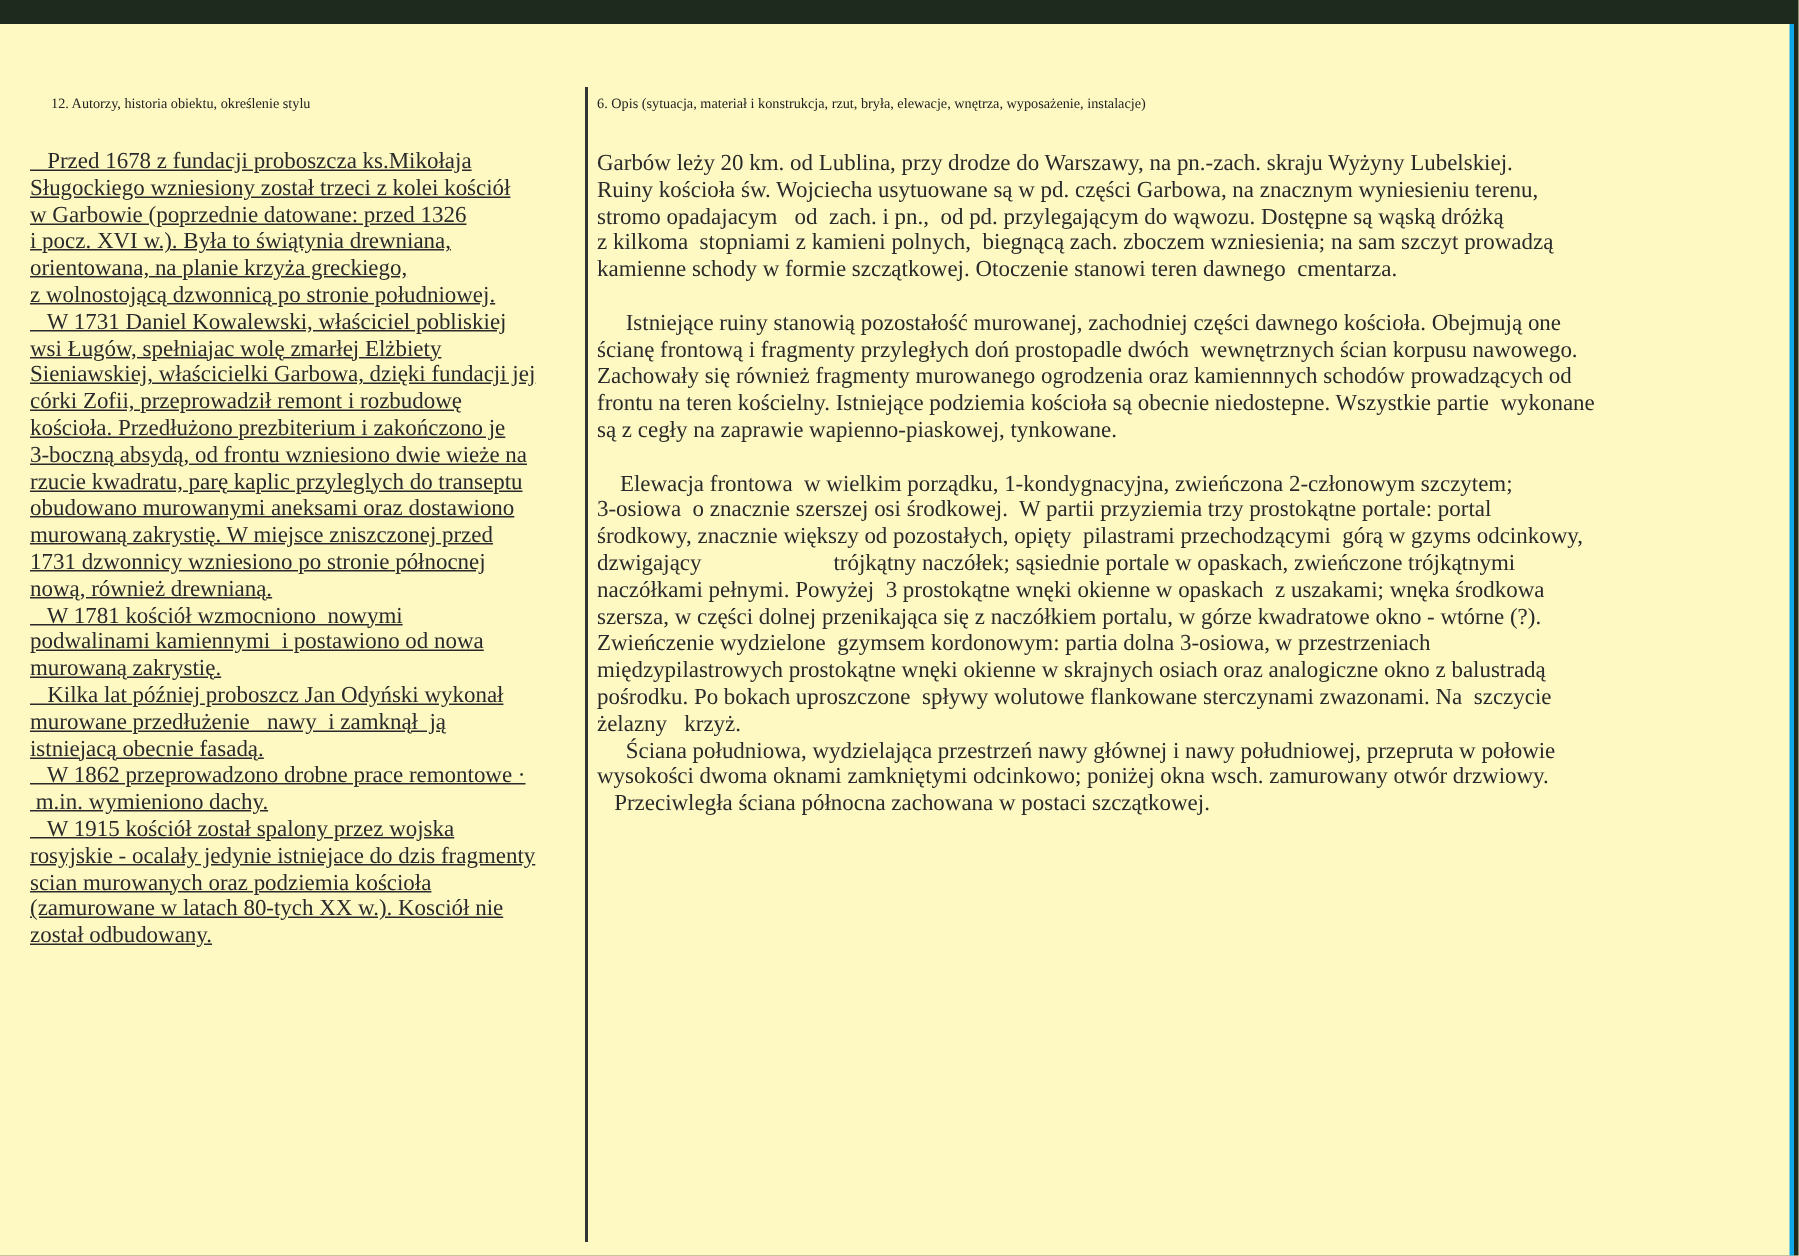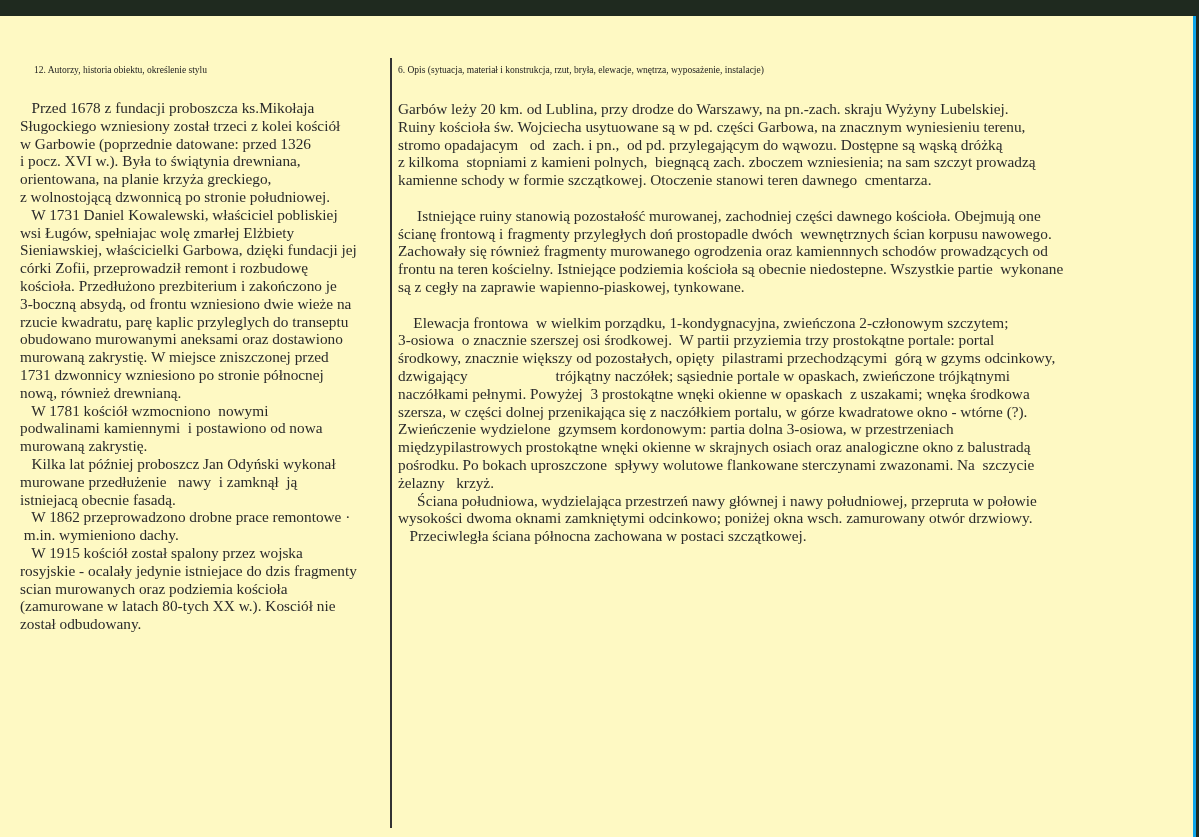--- a/index.html
+++ b/index.html
@@ -25,21 +25,21 @@
       font-family: "Liberation Serif", serif; font-size: 9.5px; color: #222;
       white-space: nowrap;
     }
     #h12 { left: 34px; }
     #h13 { left: 398px; }
     .text {
       position: absolute;
       font-family: "Liberation Serif", serif; font-size: 15.3px; line-height: 17.8px;
       color: #2a2a2a; white-space: pre;
     }
-    #left-text { left: 20px; top: 83px; }
+    #left-text { left: 20px; top: 83px; text-decoration: underline; }
     #right-text { left: 398px; top: 84px; }
     .line { display: block; height: 17.8px; }
   </style>
 </head>
 <body>
 
 <div class="page">
   <div class="sec-header" id="h12">12. Autorzy, historia obiektu, określenie stylu</div>
   <div class="col-divider"></div>
   <div class="sec-header" id="h13">6. Opis (sytuacja, materiał i konstrukcja, rzut, bryła, elewacje, wnętrza, wyposażenie, instalacje)</div>

